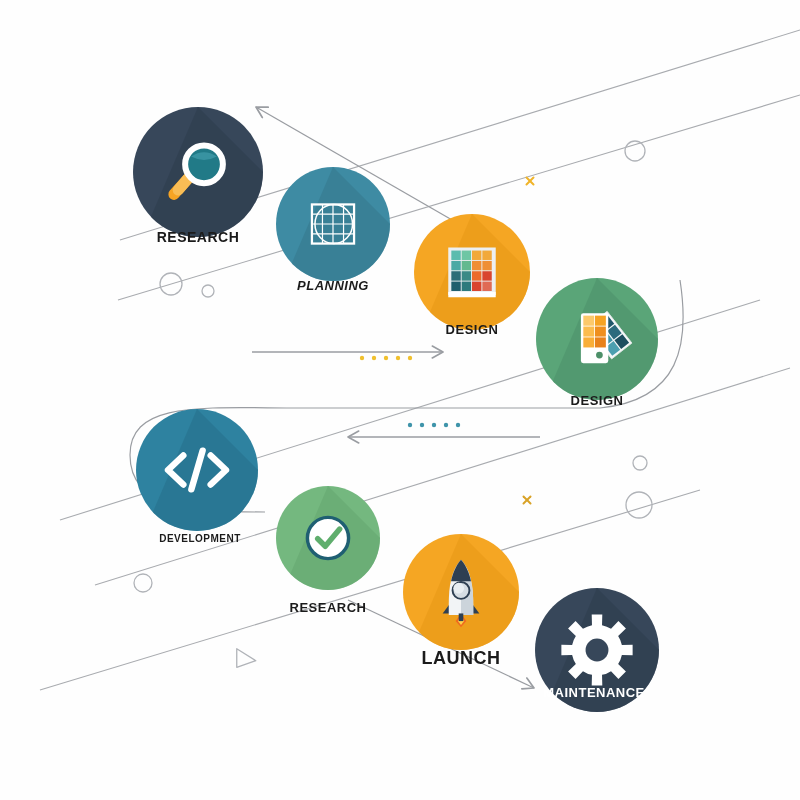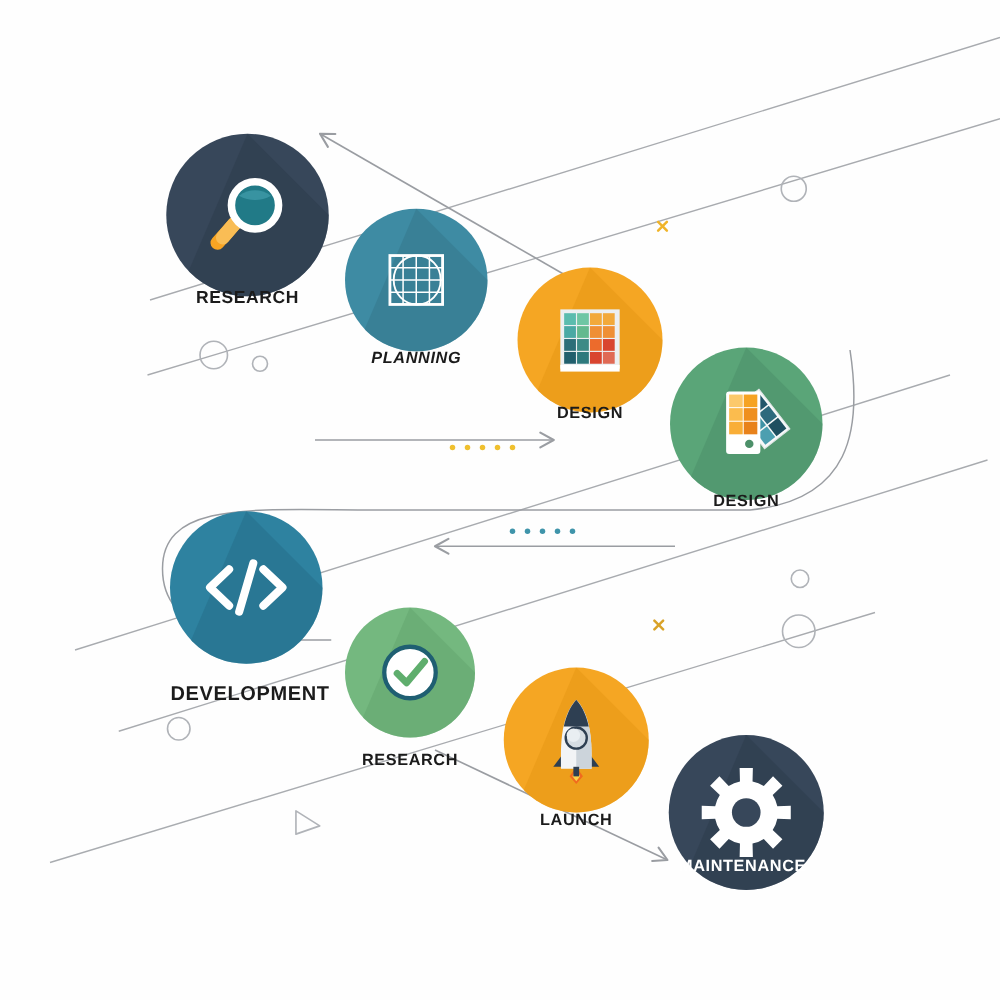--- a/index.html
+++ b/index.html
@@ -278,22 +278,22 @@
   <div id="labels-host">
       <div class="node-hit" style="left: 133px; top: 107px; width: 130px; height: 130px;"></div>
       <div class="node-label" style="font-size: 14px; left: 198px; top: 229px; transform: translate(-50%, 0px);">RESEARCH</div>
       <div class="node-hit" style="left: 276px; top: 167px; width: 114px; height: 114px;"></div>
       <div class="node-label" style="font-size: 13px; left: 333px; top: 278px; transform: translate(-50%, 0px); font-style: italic;">PLANNING</div>
       <div class="node-hit" style="left: 414px; top: 214px; width: 116px; height: 116px;"></div>
       <div class="node-label" style="font-size: 13px; left: 472px; top: 322px; transform: translate(-50%, 0px);">DESIGN</div>
       <div class="node-hit" style="left: 536px; top: 278px; width: 122px; height: 122px;"></div>
       <div class="node-label" style="font-size: 13px; left: 597px; top: 393px; transform: translate(-50%, 0px);">DESIGN</div>
       <div class="node-hit" style="left: 136px; top: 409px; width: 122px; height: 122px;"></div>
-      <div class="node-label" style="font-size: 16px; left: 200px; top: 547px; transform: translate(-50%, 0px);">DEVELOPMENT</div>
+      <div class="node-label" style="font-size: 10px; left: 200px; top: 533px; transform: translate(-50%, 0px);">DEVELOPMENT</div>
       <div class="node-hit" style="left: 276px; top: 486px; width: 104px; height: 104px;"></div>
       <div class="node-label" style="font-size: 13px; left: 328px; top: 600px; transform: translate(-50%, 0px);">RESEARCH</div>
       <div class="node-hit" style="left: 403px; top: 534px; width: 116px; height: 116px;"></div>
-      <div class="node-label" style="font-size: 13px; left: 461px; top: 648px; transform: translate(-50%, 0px);">LAUNCH</div>
+      <div class="node-label" style="font-size: 18px; left: 461px; top: 648px; transform: translate(-50%, 0px);">LAUNCH</div>
       <div class="node-hit" style="left: 535px; top: 588px; width: 124px; height: 124px;"></div>
       <div class="node-label on-dark" style="font-size: 13px; left: 594px; top: 685px; transform: translate(-50%, 0px);">MAINTENANCE</div>
     </div>
 
 </div>
 
 </body></html>

